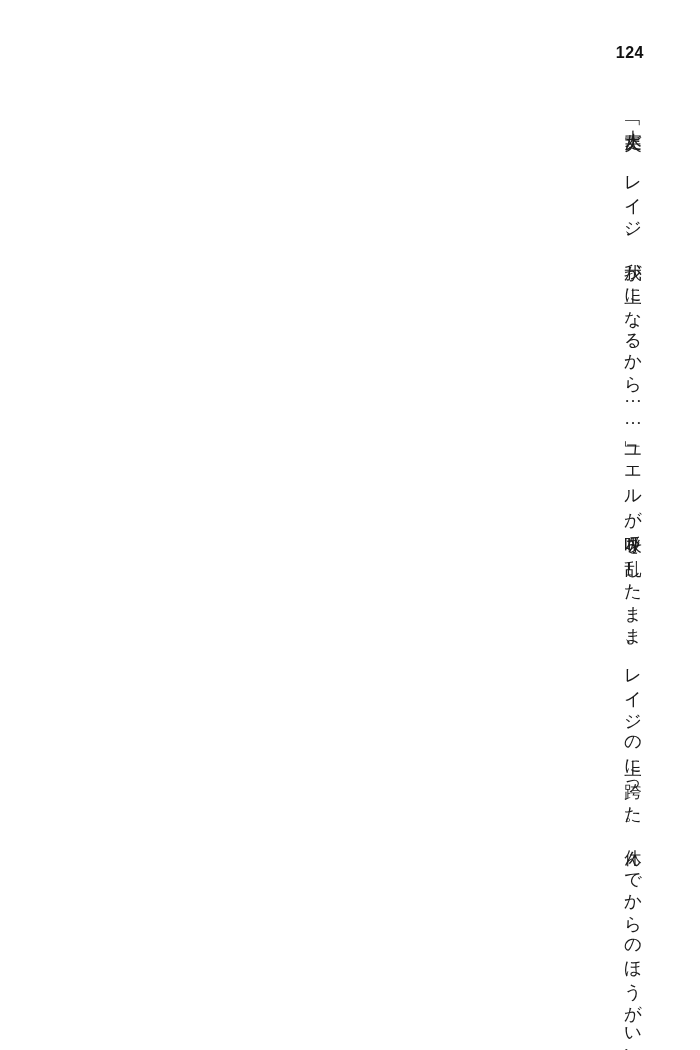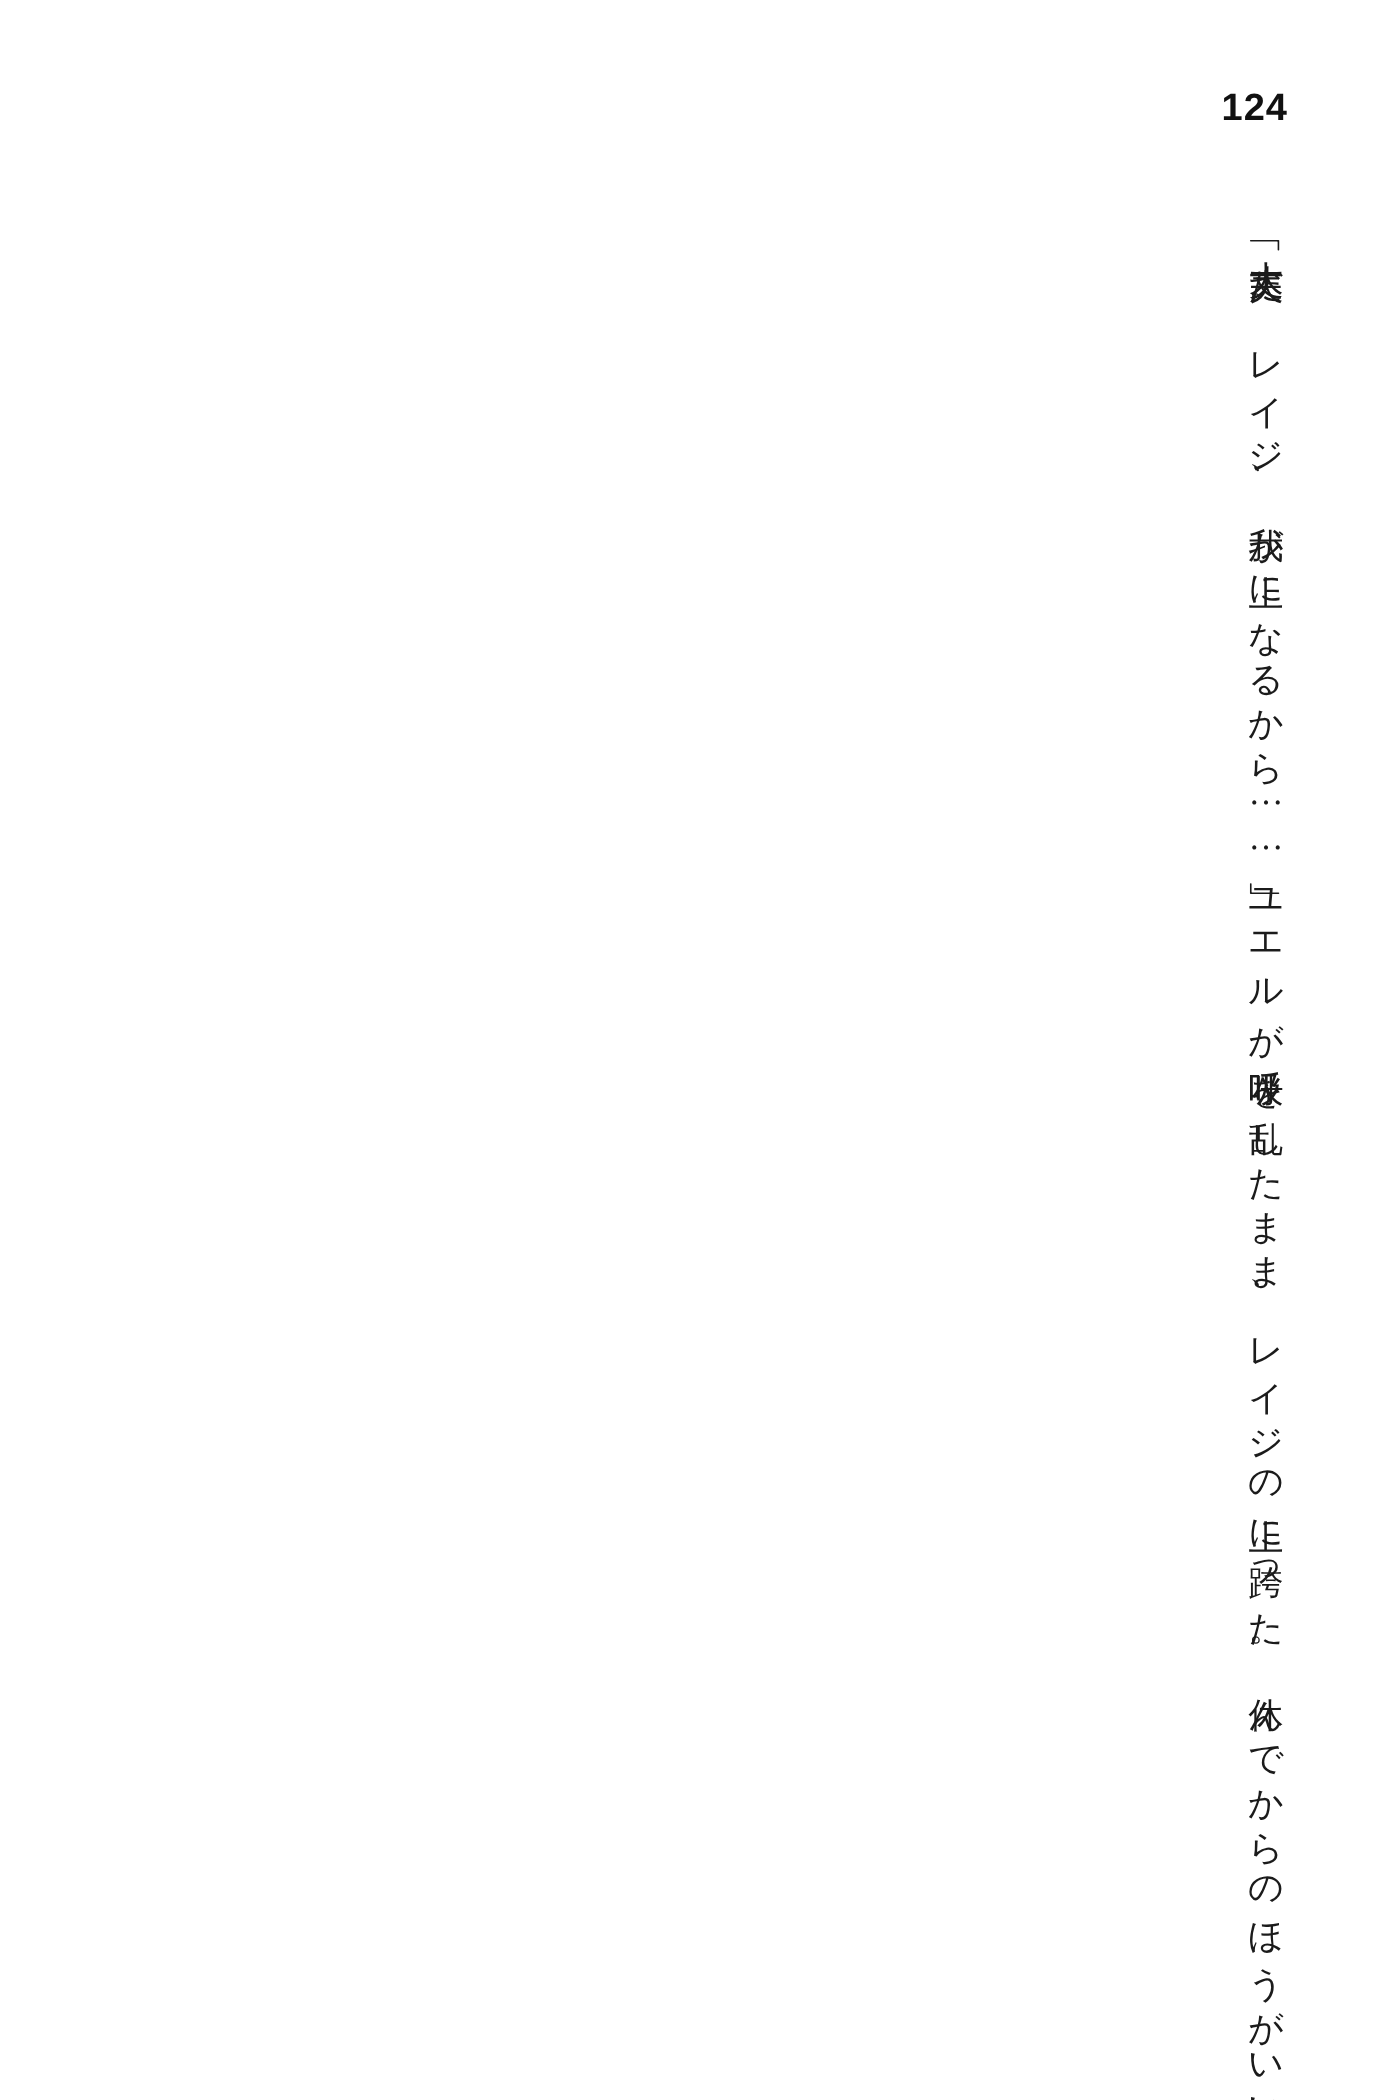--- a/index.html
+++ b/index.html
@@ -14,21 +14,21 @@
     background: #ffffff;
     overflow: hidden;
     font-family: "Liberation Serif", "DejaVu Serif", serif;
     color: #1a1a1a;
   }
   .page-number {
     position: absolute;
     top: 44px;
     right: 56px;
     font-family: "Liberation Sans", "DejaVu Sans", sans-serif;
-    font-size: 19px;
+    font-size: 16px;
     font-weight: bold;
     color: #111111;
     letter-spacing: 0.5px;
   }
   .text-body {
     position: absolute;
     top: 92px;
     right: 52px;
     left: 52px;
     height: 900px;

